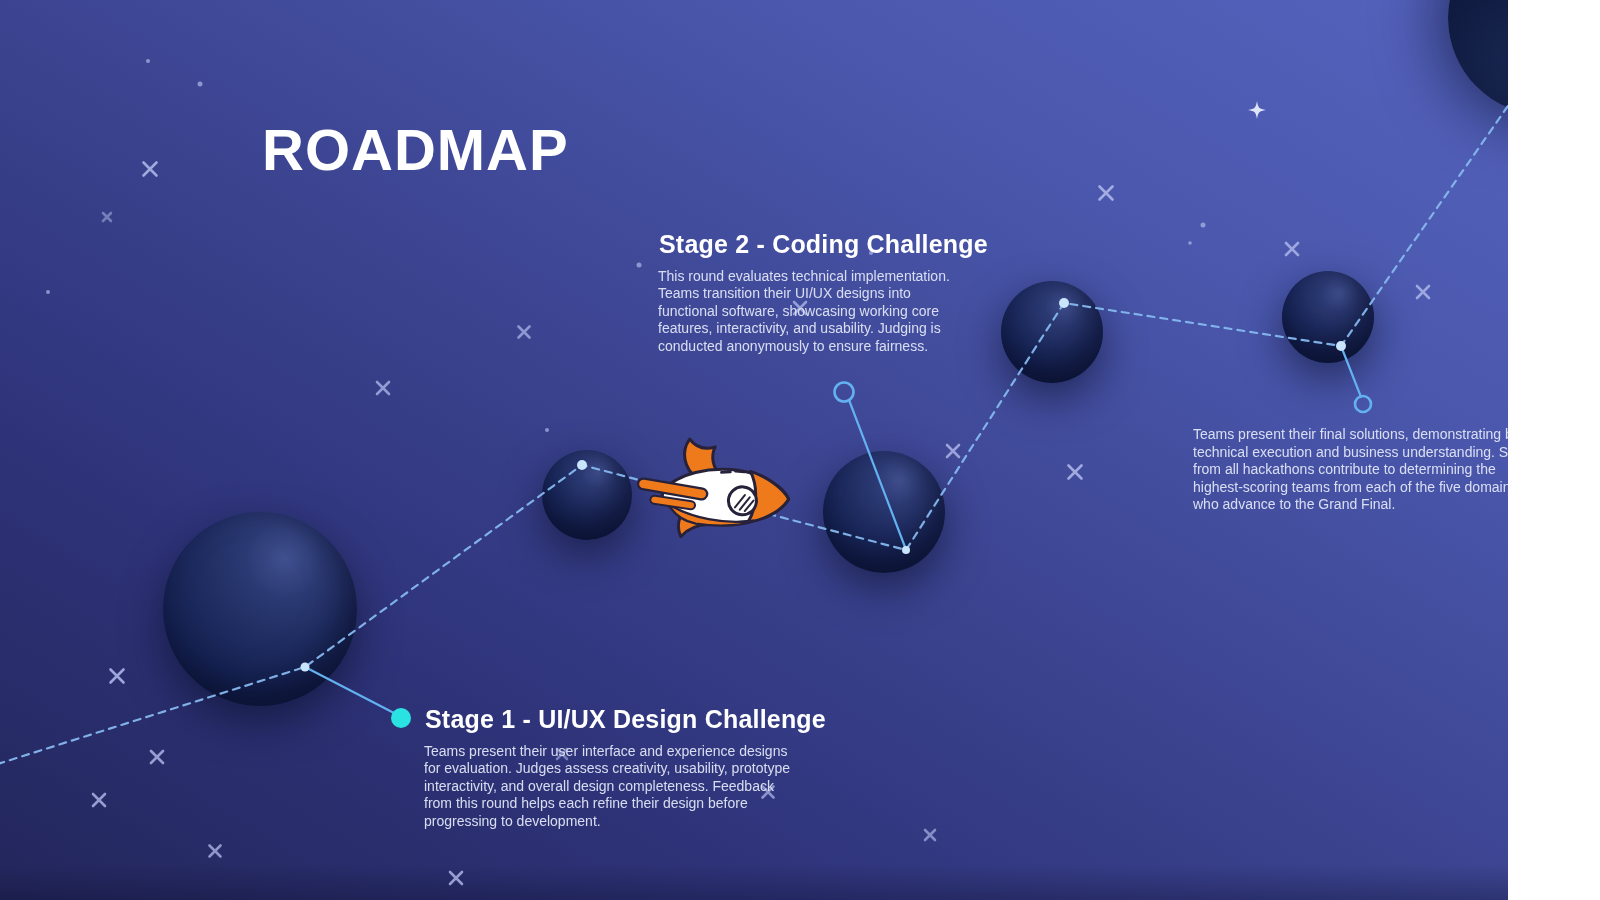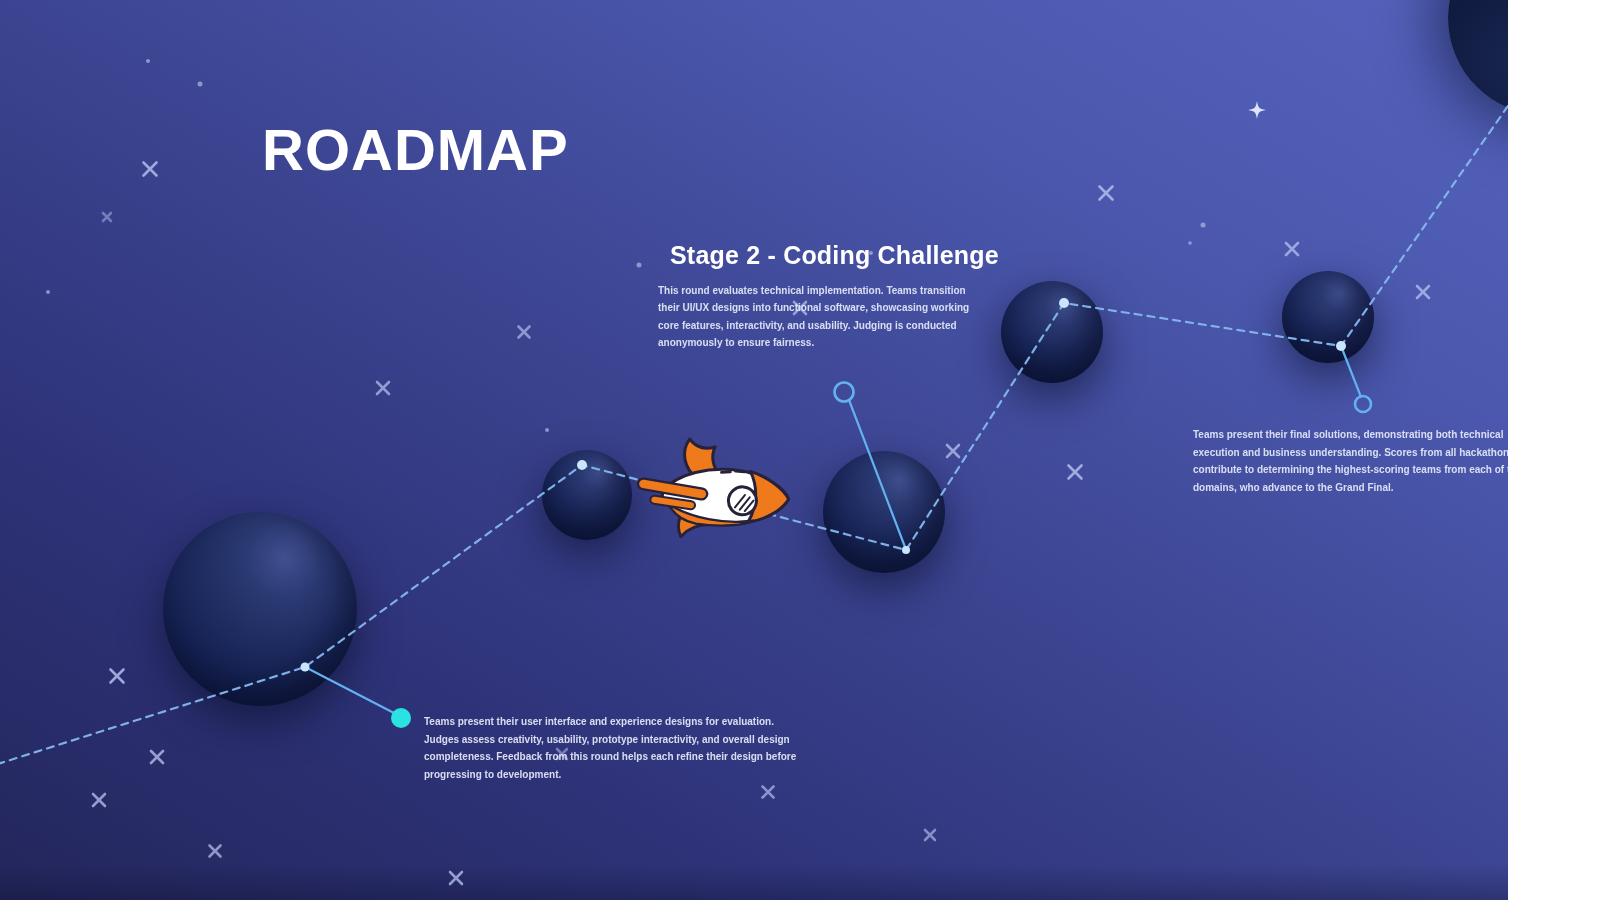--- a/index.html
+++ b/index.html
@@ -31,25 +31,25 @@
   .node-ring{fill:none;stroke:var(--callout-blue,#63b1f0);stroke-width:2.6;}
   .bullet{fill:var(--bullet-cyan,#2ae2e2);}
 
   
   .title{
     position:absolute;left:262px;top:116px;
     font-size:58px;font-weight:700;letter-spacing:1px;color:var(--text-white,#fff);
   }
   .stage{position:absolute;color:var(--text-white,#fff);}
   .stage h2{
-    margin:12px;font-size:25px;font-weight:700;letter-spacing:.2px;line-height:1.15;
+    margin:1px;font-size:25px;font-weight:700;letter-spacing:.2px;line-height:1.15;
     color:var(--text-white,#fff);
   }
   .stage p{
-    margin:9px 0 0 0;font-size:10px;line-height:17.5px;font-weight:700;
+    margin:9px 0 0 0;font-size:14px;line-height:17.5px;font-weight:400;
     color:var(--body-text,#e2e7f7);opacity:.94;
   }
   #stage-2{left:658px;top:229px;} #stage-2 p{width:312px;}
   #stage-3{left:1193px;top:417px;} #stage-3 p{width:352px;}
   #stage-1{left:424px;top:704px;} #stage-1 p{width:378px;}
 
   
   .rocket{position:absolute;left:636px;top:436px;width:160px;height:112px;transform:rotate(4deg);}
   .ro{stroke:#27223a;stroke-width:3;stroke-linejoin:round;}
   .orange{fill:var(--rocket-orange,#ef7a1c);}
@@ -154,16 +154,17 @@
   <div class="stage" id="stage-2">
     <h2>Stage 2 - Coding Challenge</h2>
     <p>This round evaluates technical implementation. Teams transition their UI/UX designs into functional software, showcasing working core features, interactivity, and usability. Judging is conducted anonymously to ensure fairness.</p>
   </div>
 
   <div class="stage" id="stage-3">
     <p>Teams present their final solutions, demonstrating both technical execution and business understanding. Scores from all hackathons contribute to determining the highest-scoring teams from each of the five domains, who advance to the Grand Final.</p>
   </div>
 
   <div class="stage" id="stage-1">
+    <h2>Stage 1 - UI/UX Design Challenge</h2>
     <p>Teams present their user interface and experience designs for evaluation. Judges assess creativity, usability, prototype interactivity, and overall design completeness. Feedback from this round helps each refine their design before progressing to development.</p>
   </div>
 
 </div>
 
 </body></html>

